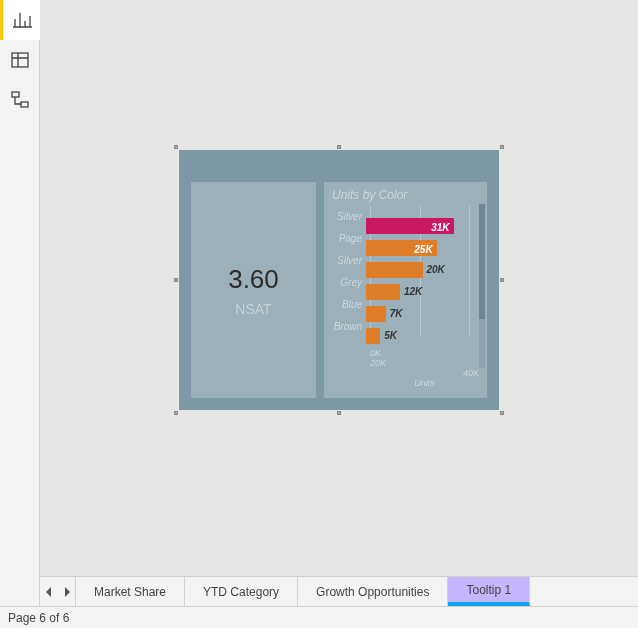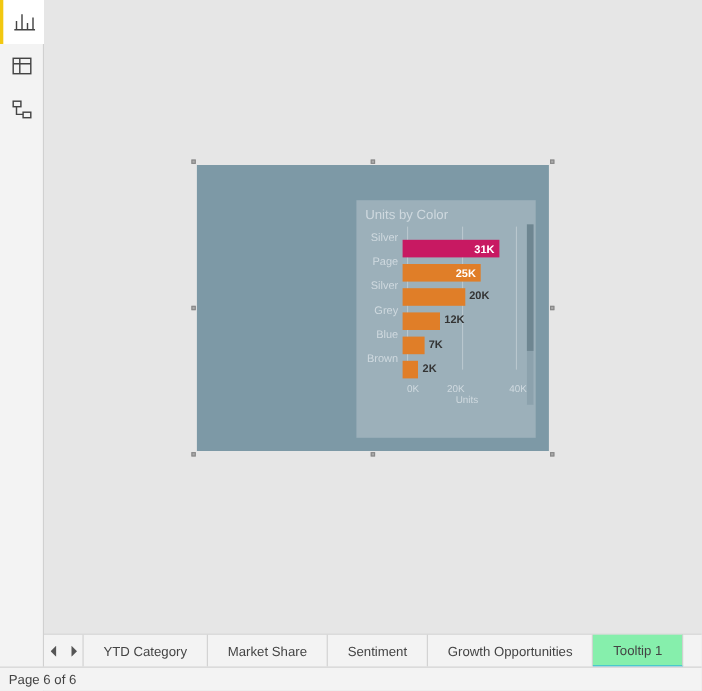--- a/index.html
+++ b/index.html
@@ -42,35 +42,35 @@
   .h5{left:-3px;bottom:-3px}.h6{left:50%;bottom:-3px;margin-left:-2px}.h7{right:-3px;bottom:-3px}
   .left-col { position:absolute; left:12px; top:32px; bottom:12px; width:125px; display:flex; flex-direction:column; gap:10px; }
   .card {
     flex:1; background:#9cb0ba;
     display:flex; flex-direction:column; align-items:center; justify-content:center;
   }
   .card-val { font-size:26px; font-weight:500; color:#2b2b2b; }
   .card-lbl { font-size:14px; color:#c8d4db; margin-top:6px; }
   .chart-box {
     position:absolute; left:145px; right:12px; top:32px; bottom:12px;
-    background:#9cb0ba; padding:6px 8px 5px 8px;
+    background:#9cb0ba; padding:6px 8px 5px 8px;font-style:italic;
   }
   .chart-title { font-size:12px; color:#cfd9df; margin-bottom:4px; }
   .bars { position:relative; }
   .row { display:flex; align-items:center; height:20px; margin-bottom:2px; }
   .row-lbl { width:34px; font-size:10px; color:#cfd9df; text-align:right; padding-right:4px; }
   .bar-track { flex:1; position:relative; }
   .bar { position:absolute; left:0; top:2px; height:16px; background:#e07e28; }
   .bar.sel { background:#be185d; filter:brightness(1.05); }
   .dlabel { position:absolute; top:0; height:20px; line-height:20px; font-size:10px; font-weight:600; }
   .dlabel.inside { color:#fff; right:4px; }
   .dlabel.outside { color:#333; left:100%; margin-left:4px; }
   .x-axis {
     display:flex; justify-content:flex-end;
-    font-size:9px; color:#cfd9df; padding-left:38px; margin-top:12px;
+    font-size:9px; color:#cfd9df; padding-left:38px; margin-top:12px;flex-direction:column;
   }
   .x-axis .xlbl { flex:1; text-align:left; }
   .x-axis .xlbl:last-child { text-align:right; }
   .x-title { font-size:9px; color:#cfd9df; text-align:center; padding-left:38px; }
   .scrollbar {
     position:absolute; right:2px; top:22px; bottom:30px; width:6px;
     background:#8ca2ad;
   }
   .scrollthumb { position:absolute; left:0; right:0; top:0; height:70%; background:#6e8691; }
   .gridlines { position:absolute; left:38px; right:10px; top:0; bottom:0; pointer-events:none; }
@@ -82,21 +82,21 @@
     display:flex; align-items:stretch;
     font-size:12px; color:#444;
   }
   .tab-nav { width:18px; display:flex; align-items:center; justify-content:center; border-right:1px solid #d0d0d0; }
   .tab-nav:first-child { border-right:none; }
   .tab-nav svg { width:6px; height:10px; fill:#555; }
   .tab {
     padding:0 18px; display:flex; align-items:center;
     border-right:1px solid #d0d0d0;
   }
-  .tab.active { background:#86efac; border-bottom:1px solid #0ea5e9; font-weight:500; }
+  .tab.active { background:#c4b5fd; border-bottom:4px solid #0ea5e9; font-weight:500; }
   .statusbar {
     position:absolute; left:0; right:0; bottom:0; height:22px;
     background:#f3f3f3; border-top:1px solid #d0d0d0;
     font-size:12px; color:#444; line-height:22px; padding-left:8px;
   }
 </style>
 </head>
 <body>
 
 <div class="left-rail">
@@ -127,20 +127,24 @@
         <div class="hdl h1"></div>
         <div class="hdl h2"></div>
       <div class="hdl h3"></div>
         <div class="hdl h4"></div>
       <div class="hdl h5"></div>
         <div class="hdl h6"></div>
         <div class="hdl h7"></div>
     </div>
 
     <div class="left-col">
+      <div class="card">
+        <div class="card-val">3.60</div>
+        <div class="card-lbl">NSAT</div>
+      </div>
     </div>
 
     <div class="chart-box">
       <div class="chart-title">Units by Color</div>
       <div class="bars" id="bars">
         <div class="gridlines" id="gridlines">
             <div class="gl" style="left: 0%;"></div>
             <div class="gl" style="left: 50%;"></div>
             <div class="gl" style="left: 100%;"></div>
           </div>
@@ -178,21 +182,21 @@
             <div class="row-lbl">Blue</div>
             <div class="bar-track">
               <div class="bar" style="width: 17.5%;"></div>
               <div class="dlabel outside" style="left: 17.5%; margin-left: 4px;">7K</div>
             </div>
           </div>
           <div class="row">
             <div class="row-lbl">Brown</div>
             <div class="bar-track">
               <div class="bar" style="width: 12.5%;"></div>
-              <div class="dlabel outside" style="left: 12.5%; margin-left: 4px;">2K</div>
+              <div class="dlabel outside" style="left: 12.5%; margin-left: 4px;">5K</div>
             </div>
           </div>
         </div>
       <div class="x-axis" id="xaxis">
           <span class="xlbl">0K</span>
           <span class="xlbl">20K</span>
           <span class="xlbl">40K</span>
         </div>
       <div class="x-title">Units</div>
       <div class="scrollbar">
@@ -207,23 +211,22 @@
     <svg>
         <path d="M5 0L0 5L5 10Z"></path>
       </svg>
   </div>
   <div class="tab-nav" style="border-right:1px solid #d0d0d0;">
     <svg>
         <path d="M1 0L6 5L1 10Z"></path>
       </svg>
   </div>
   <div id="tabs" style="display:flex;flex:1;">
+      <div class="tab">Market Share</div>
       <div class="tab">YTD Category</div>
-      <div class="tab">Market Share</div>
-      <div class="tab">Sentiment</div>
       <div class="tab">Growth Opportunities</div>
       <div class="tab active">Tooltip 1</div>
     </div>
 </div>
 
 <div class="statusbar">
   <span>Page 6 of 6</span>
 </div>
 
 </body></html>

